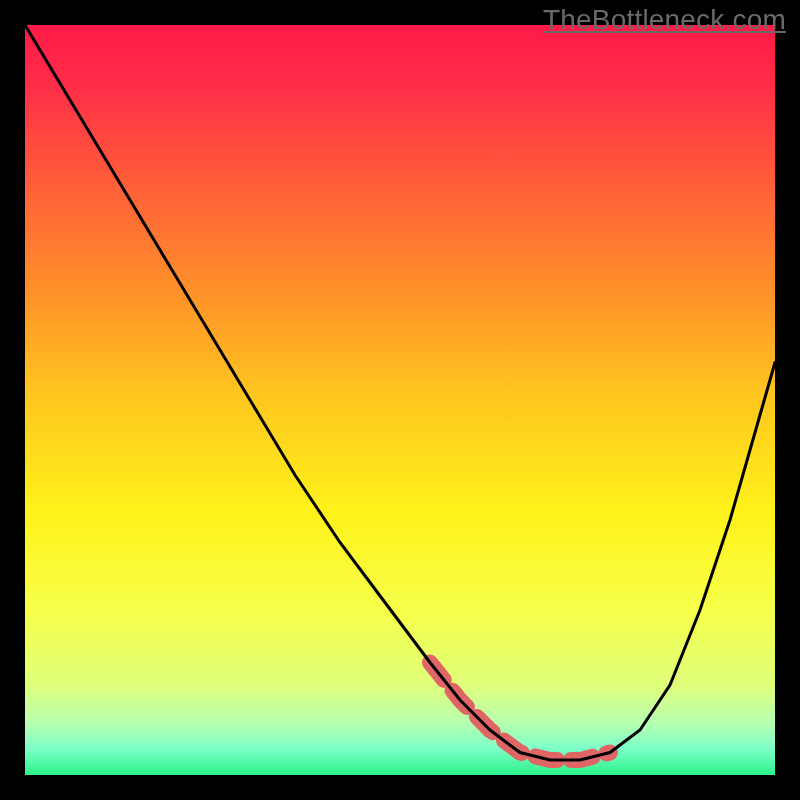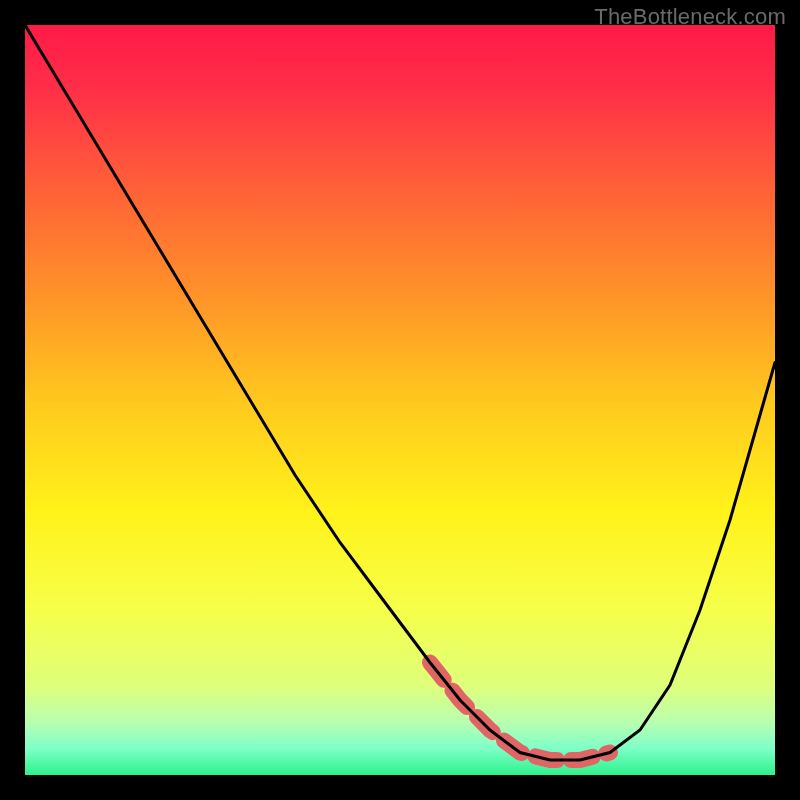--- a/index.html
+++ b/index.html
@@ -16,23 +16,24 @@
     left: 25px;
     top: 25px;
     width: 750px;
     height: 750px;
   }
   .watermark {
     position: absolute;
     top: 4px;
     right: 14px;
     color: #6a6a6a;
-    font-size: 22px;
+    font-size: 28px;
     font-weight: 500;
     letter-spacing: 0.2px;
+    text-decoration: underline;
   }
   svg { display: block; }
 </style>
 </head>
 <body>
 
 <div class="plot-area">
   <svg id="chart-svg" width="750" height="750" viewBox="0 0 750 750">
     <defs>
       <linearGradient id="bg-grad" x1="0" y1="0" x2="0" y2="1">

